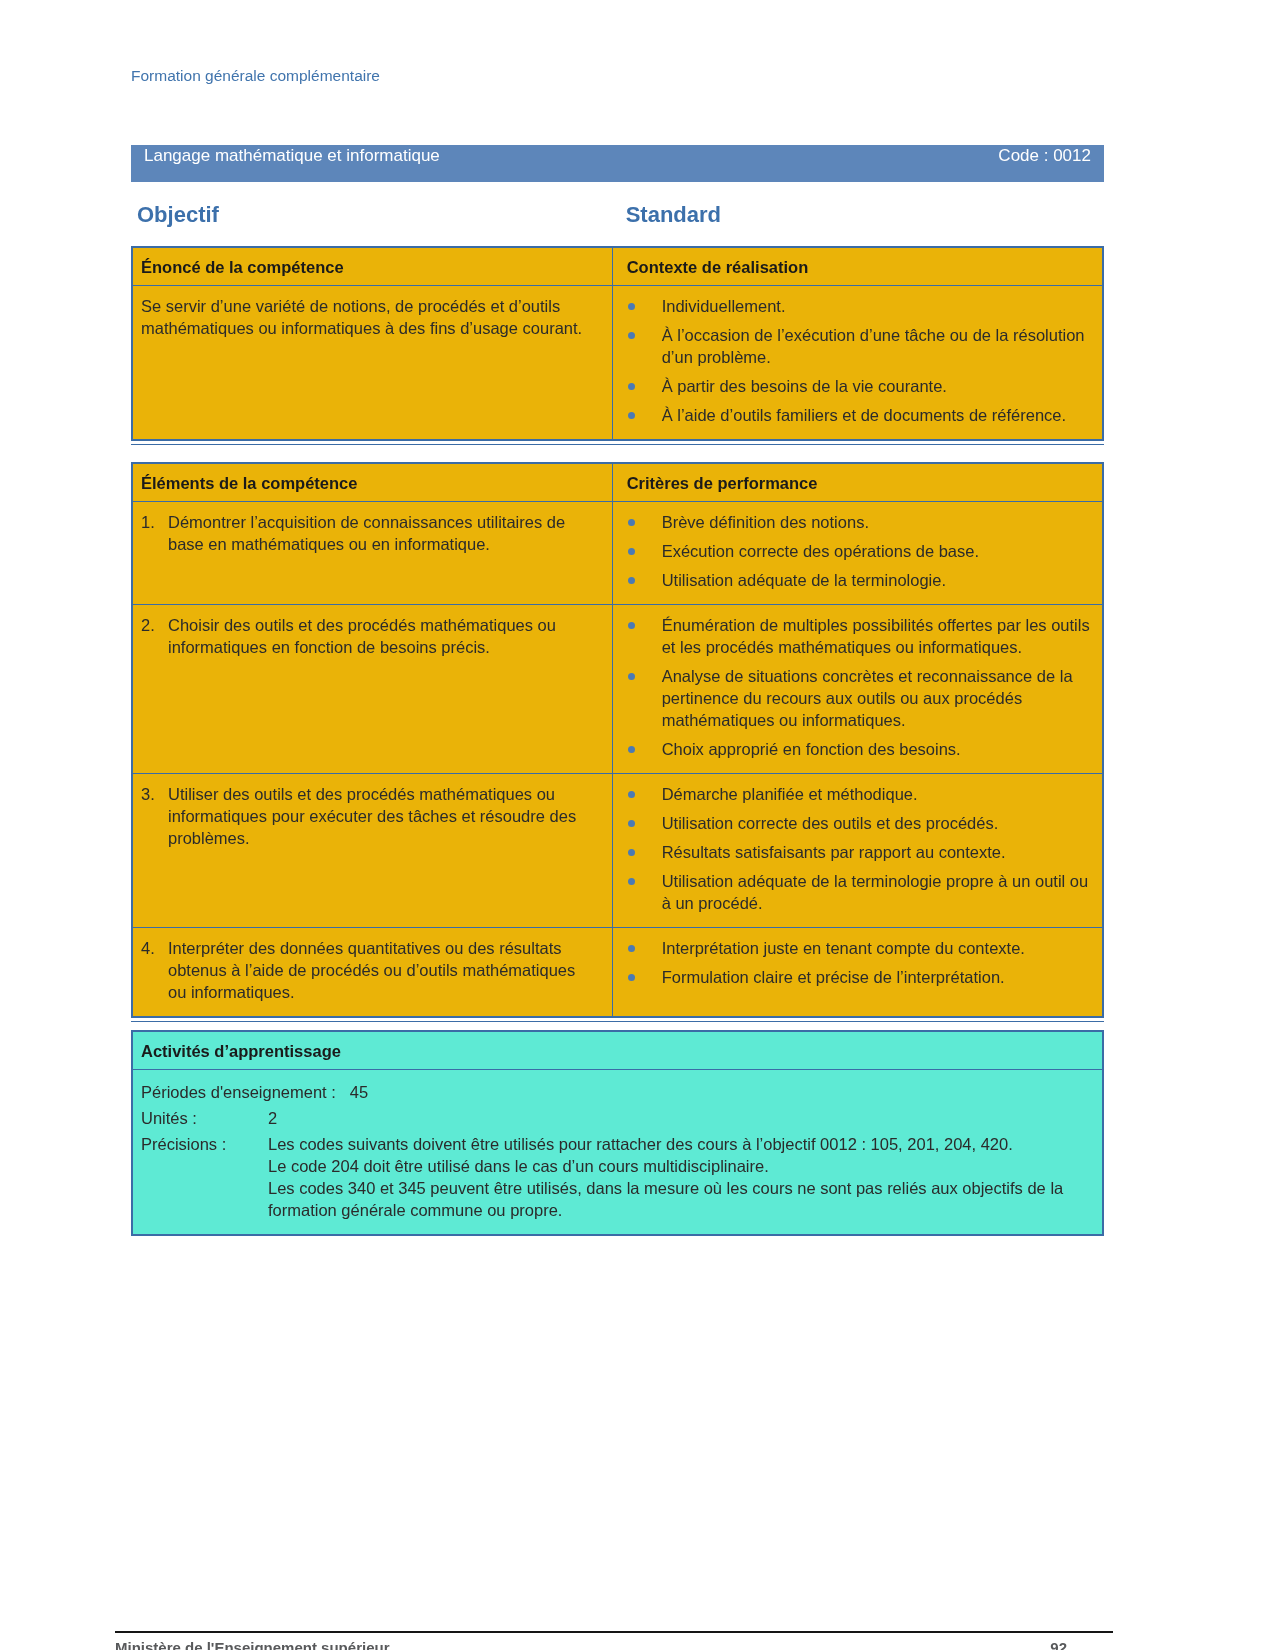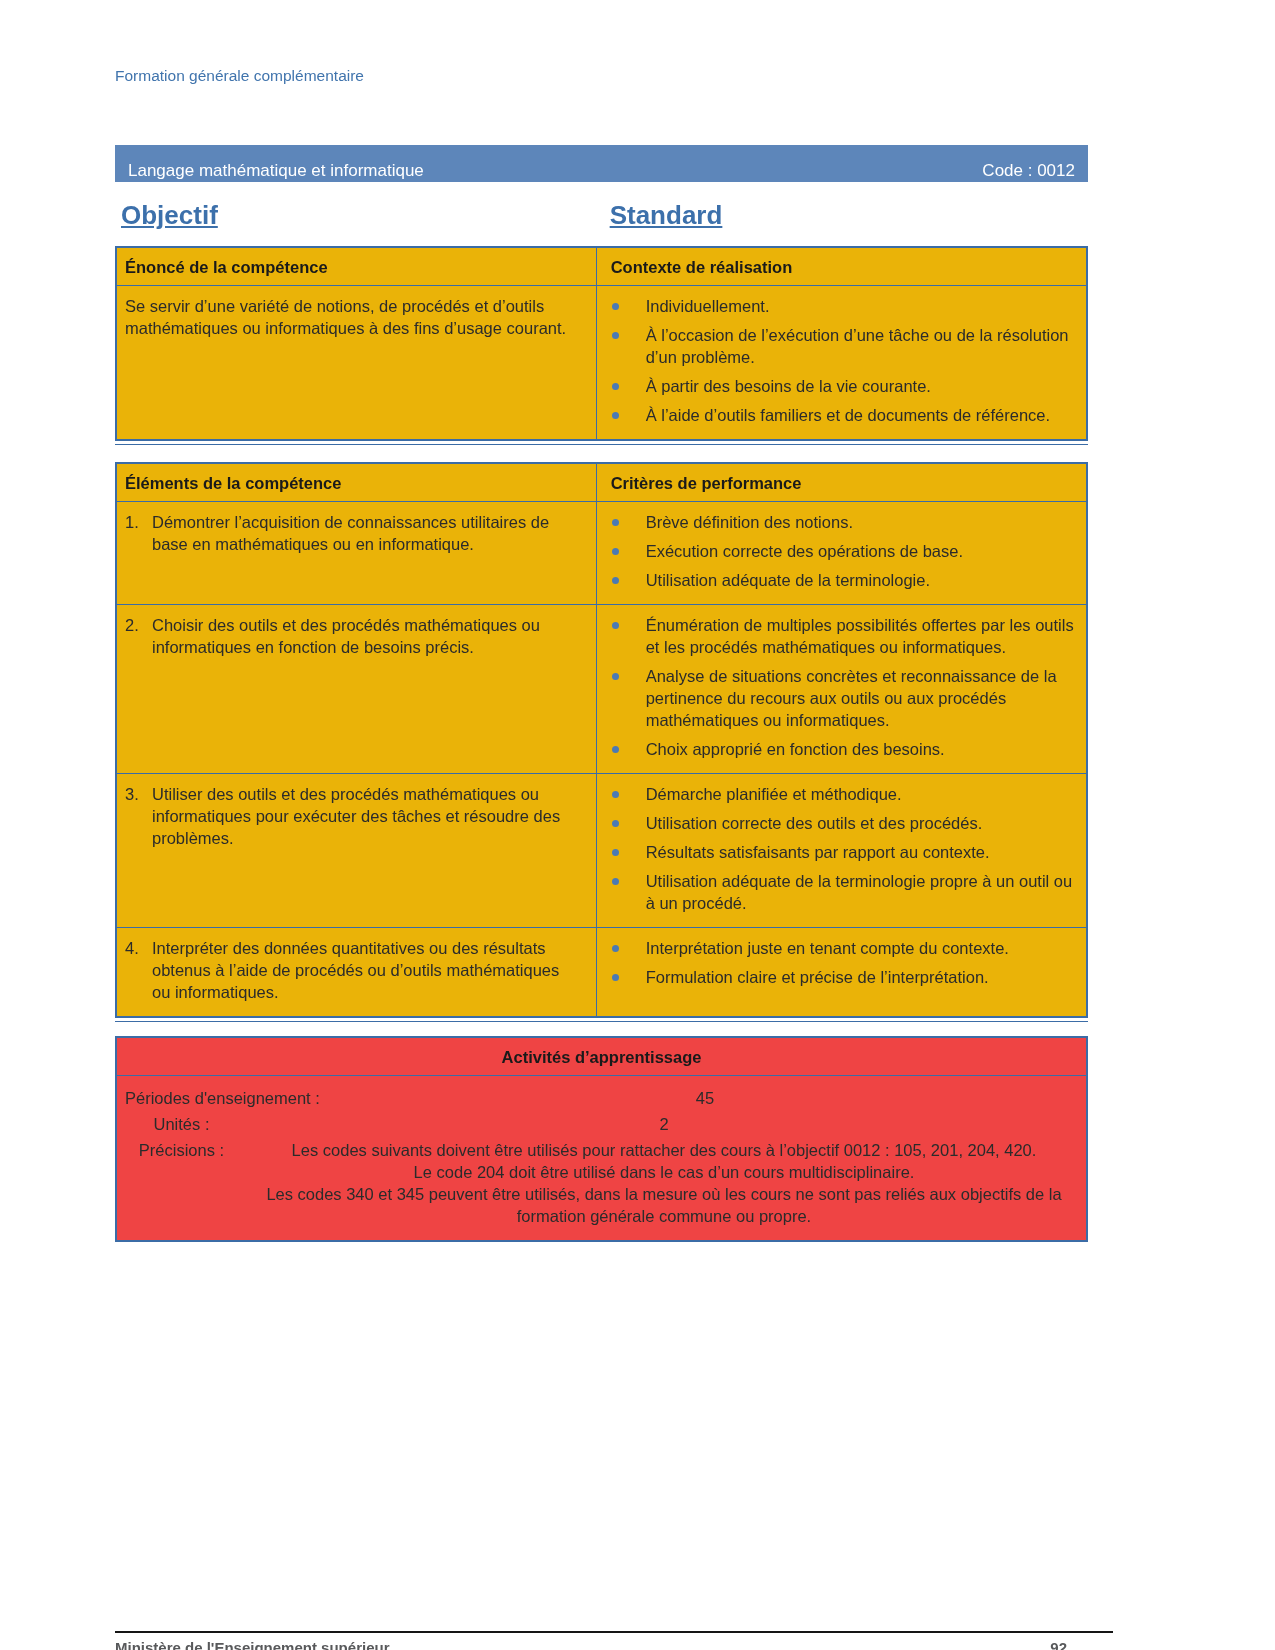--- a/index.html
+++ b/index.html
@@ -9,32 +9,32 @@
     --blue-text:#3c70ab;
     --bullet:#4b7ab3;
     --text:#2b2b2b;
   }
   html,body{ background:#fff; }
   body{
     width:1275px; height:1650px; position:relative; overflow:hidden;
     font-family:"Liberation Sans","DejaVu Sans",sans-serif;
     color:var(--text); font-size:16.5px; line-height:22px;
   }
-  .content{ position:absolute; left:115px; top:0; width:973px; padding-top:66px; }
+  .content{ position:absolute; left:131px; top:0; width:973px; padding-top:66px; }
 
   .breadcrumb{ color:#4074ad; font-size:15.5px; line-height:19px; }
 
   .title-bar{
     margin-top:60px; height:37px; background:var(--blue-bar); color:#fff;
-    display:flex; justify-content:space-between; align-items:flex-end;
+    display:flex; justify-content:space-between; align-items:flex-start;
     padding:0 13px; font-size:17px;
   }
 
   .col-heads{ margin-top:21px; display:grid; grid-template-columns:49.4% 50.6%; }
-  .col-head{ color:var(--blue-text); font-weight:bold; font-size:26px; line-height:24px;text-decoration:underline; }
+  .col-head{ color:var(--blue-text); font-weight:bold; font-size:22px; line-height:24px; }
   .col-head.left{ padding-left:6px; }
   .col-head.right{ padding-left:14px; }
 
   .tbl{ border:2px solid var(--blue-border); position:relative; background:#eab308; }
   .tbl::after{
     content:""; position:absolute; left:-2px; right:-2px; bottom:-6px;
     height:1px; background:var(--blue-border);
   }
   .tbl1{ margin-top:19px; }
   .tbl2{ margin-top:21px; }
@@ -48,21 +48,21 @@
 
   .bullet{ display:flex; margin-bottom:7px;gap:8px; }
   .bullet:last-child{ margin-bottom:0; }
   .dot{ flex:0 0 7px; width:7px; height:7px; border-radius:50%; background:var(--bullet); margin:8px 19px 0 1px; }
   .btext{ flex:1 1 auto; }
 
   .numitem{ display:flex; }
   .num{ flex:0 0 27px; }
   .etext{ flex:1 1 auto; }
 
-  .activities{ border:2px solid var(--blue-border); margin-top:18px; background:#ef4444;text-align:center; }
+  .activities{ border:2px solid var(--blue-border); margin-top:12px; background:#5eead4; }
   .act-header{ font-weight:bold; color:#1a1a1a; padding:8px 8px 7px; border-bottom:1px solid var(--blue-border); }
   .act-body{ padding:7px 10px 13px 8px; }
   .act-row{ display:flex; margin-top:4px; }
   .act-label{ flex:0 0 auto; min-width:127px; padding-right:14px; white-space:nowrap; }
   .act-value{ flex:1 1 auto; }
   .prec-line{ margin:0; }
 
   .footer{
     position:absolute; left:115px; top:1631px; width:998px;
     border-top:2px solid #151515; padding-top:6px;

